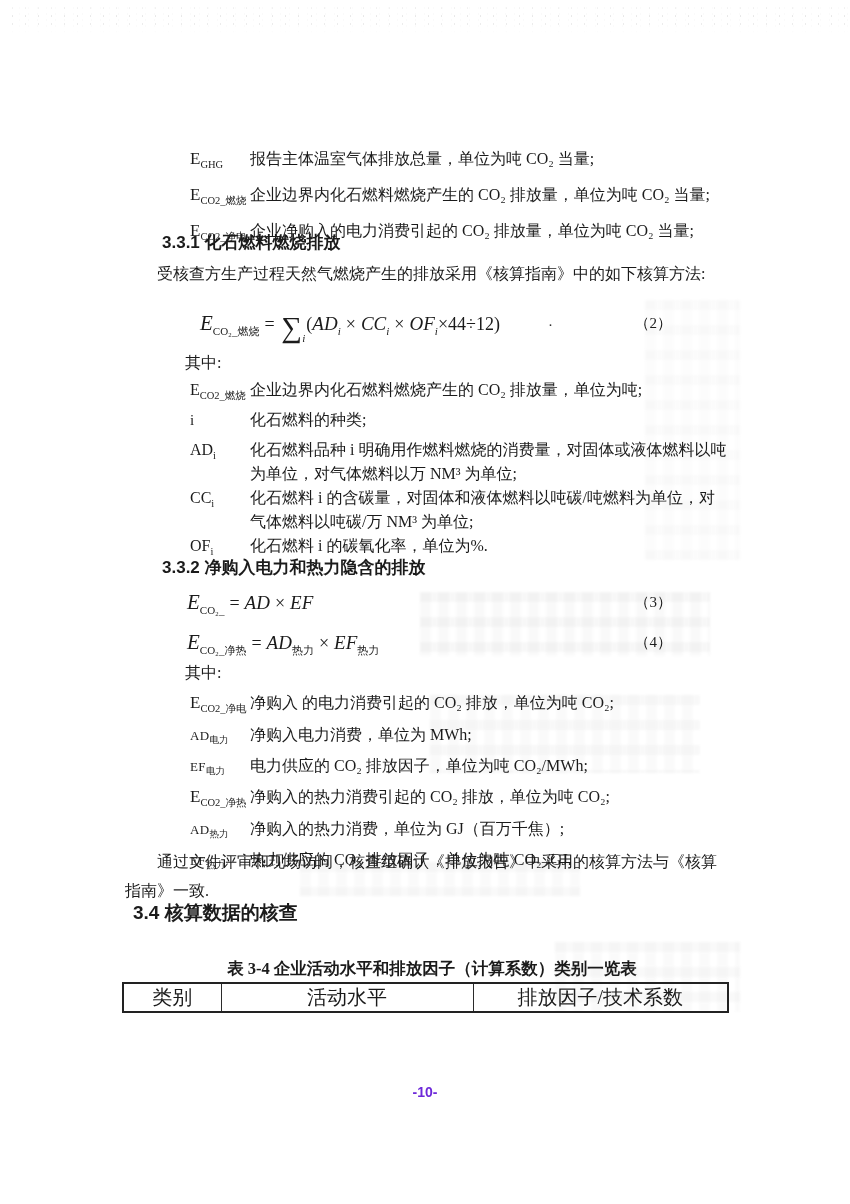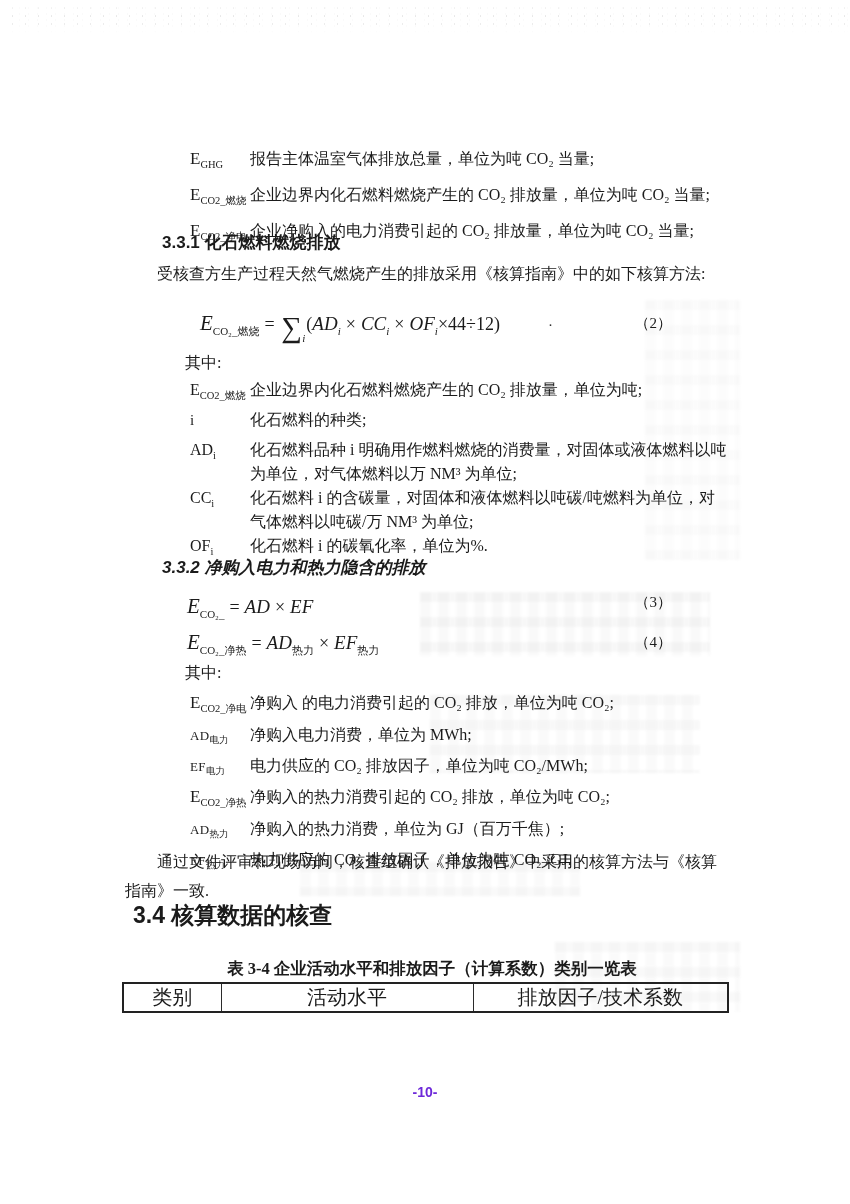--- a/index.html
+++ b/index.html
@@ -45,21 +45,21 @@
   .t-base { font-size:17px; }
   .t-sub  { font-size:10.5px; vertical-align:-4px; }
   .def-row.small .t-base { font-size:13px; letter-spacing:.4px; }
   .def-row.small .t-sub  { font-size:9.5px; vertical-align:-3px; }
   .list-1 .def-row { line-height:30px; }
   .list-2 .def-row { line-height:24px; }
   .list-3 .def-row { line-height:26px; }
 
   
   .h-sub { font-family:"Liberation Sans", sans-serif; font-weight:bold; font-size:17px; margin-left:37px; }
-  .h-main { font-family:"Liberation Sans", sans-serif; font-weight:bold; font-size:23px; margin-left:8px; }
+  .h-main { font-family:"Liberation Sans", sans-serif; font-weight:bold; font-size:19px; margin-left:8px; }
 
   .para { font-size:16px; line-height:29px; }
   .indent { text-indent:32px; }
   .oneline { white-space:nowrap; }
   .among { font-size:16px; margin-left:60px; }
 
   
   .formula-row { position:absolute; left:125px; width:605px; }
   .f-body { font-family:"Liberation Serif", serif; font-style:italic; font-size:19px; white-space:nowrap; }
   .f-big { font-size:21px; }
@@ -140,25 +140,25 @@
     <div class="def-row">
       <span class="def-term"><span class="t-base" style="font-size:16px;">CC</span><span class="t-sub">i</span></span>
       <span class="def-text">化石燃料 i 的含碳量，对固体和液体燃料以吨碳/吨燃料为单位，对气体燃料以吨碳/万 NM³ 为单位;</span>
     </div>
     <div class="def-row">
       <span class="def-term"><span class="t-base" style="font-size:16px;">OF</span><span class="t-sub">i</span></span>
       <span class="def-text">化石燃料 i 的碳氧化率，单位为%.</span>
     </div>
   </div>
 
-  <div class="block" style="top:556px;font-style:italic;">
+  <div class="block" style="top:556px;">
     <span class="h-sub">3.3.2 净购入电力和热力隐含的排放</span>
   </div>
 
-  <div class="formula-row" style="top:586px;height:32px;line-height:41px;">
+  <div class="formula-row" style="top:586px;height:32px;line-height:32px;">
     <span class="f-body" style="margin-left:62px;"><span class="f-big">E</span><span class="f-sub">CO₂_</span><span class="f-op">=</span><span>AD</span><span class="f-op">×</span><span>EF</span></span>
     <span class="f-number">（3）</span>
   </div>
 
   <div class="formula-row" style="top:624px;height:36px;line-height:36px;">
     <span class="f-body" style="margin-left:62px;"><span class="f-big">E</span><span class="f-sub">CO₂_净热</span><span class="f-op">=</span><span>AD</span><span class="f-sub">热力</span><span class="f-op">×</span><span>EF</span><span class="f-sub">热力</span></span>
     <span class="f-number">（4）</span>
   </div>
 
   <div class="block among" style="top:663px;">其中:</div>

